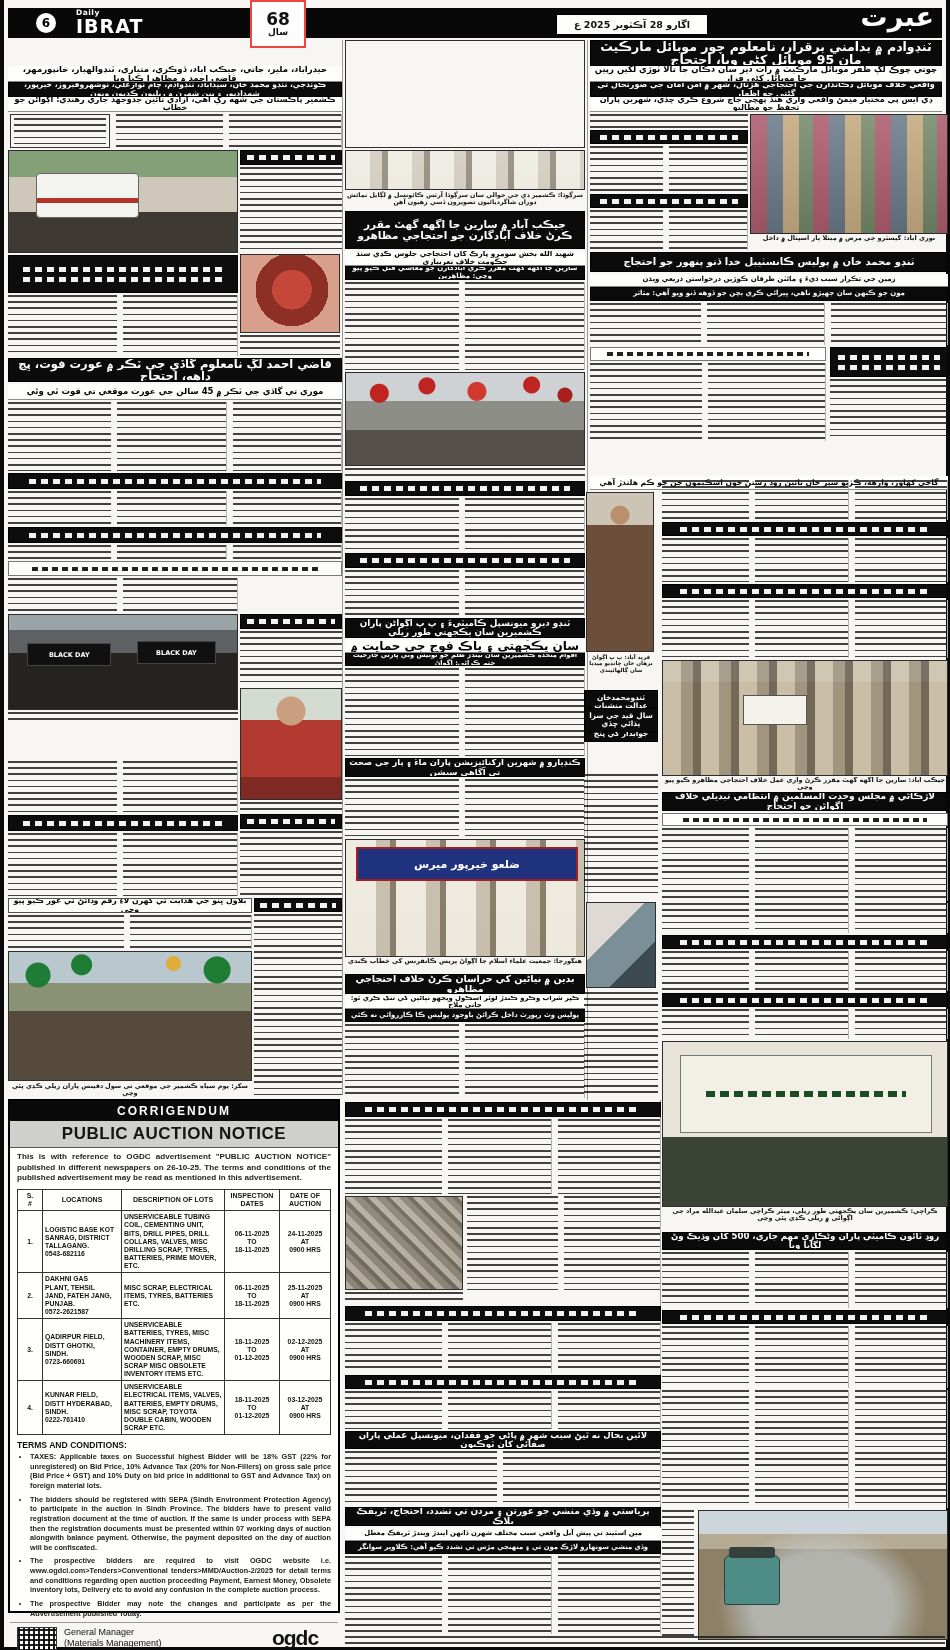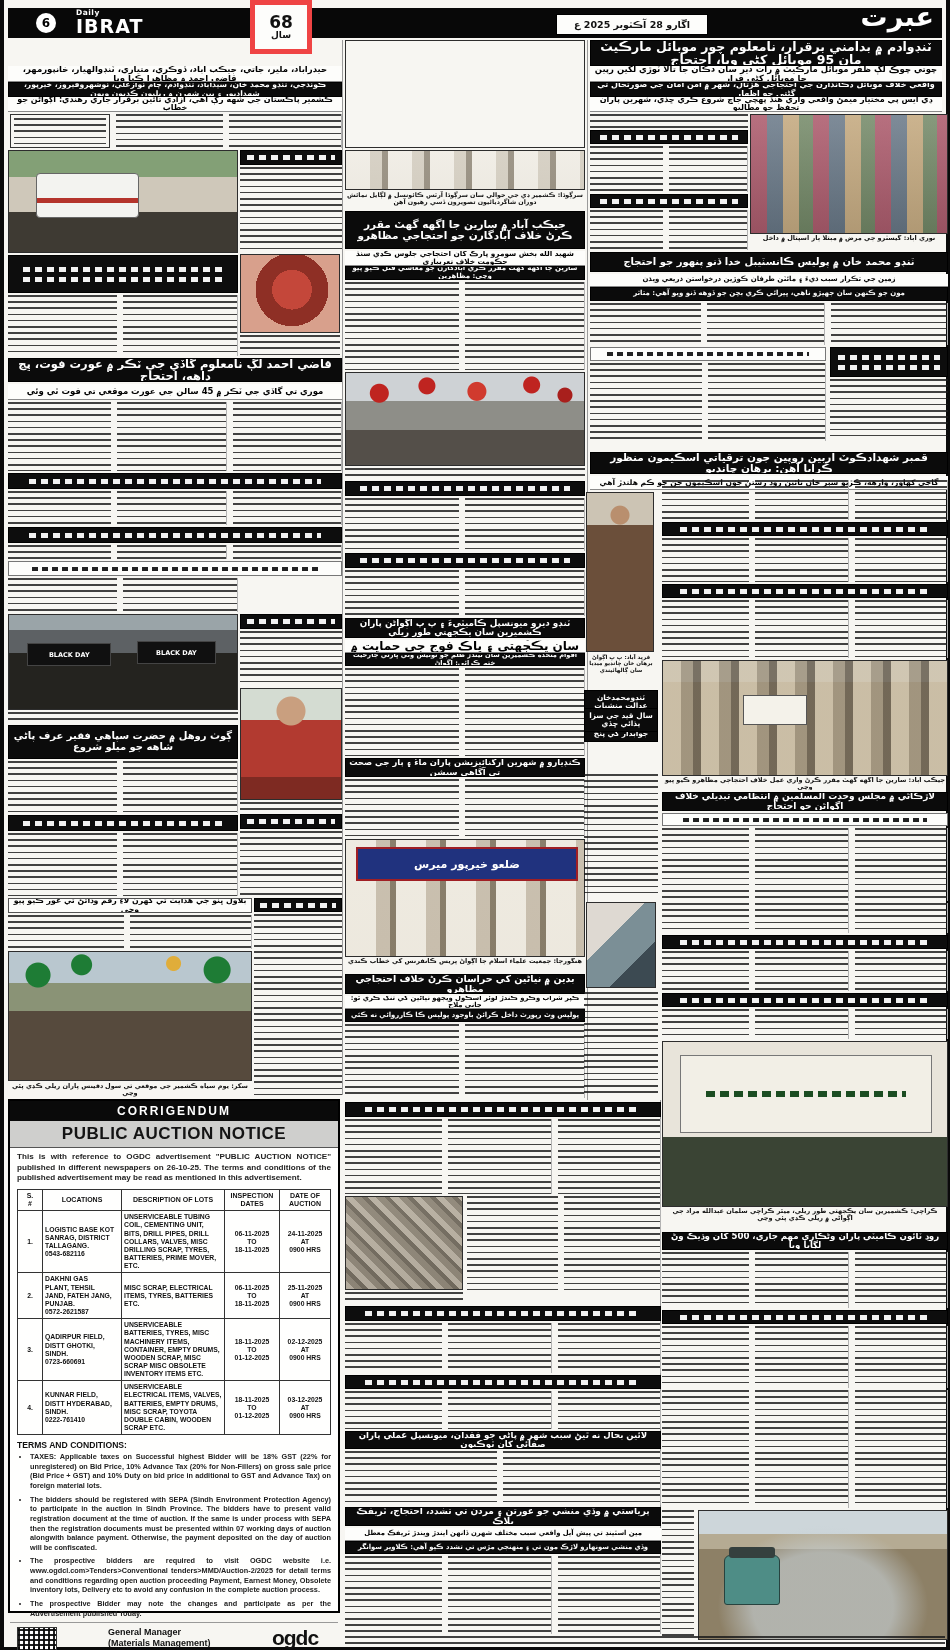--- a/index.html
+++ b/index.html
@@ -89,21 +89,21 @@
      repeating-linear-gradient(90deg,rgba(208,196,172,.85) 0 18px,rgba(160,148,126,.85) 18px 30px,rgba(106,96,80,.85) 30px 38px),
      linear-gradient(#cfd4d6 0 18%,#a99a80 18%);}
   .sign{position:absolute;left:28%;top:30%;width:22%;height:24%;background:#f4f2ea;border:1px solid #555;}
   
   #masthead{background:#080808;display:flex;align-items:center;}
   .mh-circle{position:absolute;left:28px;top:5px;width:20px;height:20px;border-radius:50%;background:#fff;
      color:#000;font-weight:bold;font-size:12px;display:flex;align-items:center;justify-content:center;}
   .mh-brand{position:absolute;left:68px;top:1px;color:#fff;line-height:1;}
   .mh-brand .d{font-size:7.5px;font-weight:bold;letter-spacing:.5px;}
   .mh-brand .b{font-size:19px;font-weight:900;letter-spacing:1px;}
-  .mh-68{position:absolute;left:242px;top:-8px;width:52px;height:44px;background:#fdfdfb;border:5px solid #ef4444;
+  .mh-68{position:absolute;left:242px;top:-8px;width:52px;height:44px;background:#fdfdfb;border:2px solid #ef4444;
      display:flex;flex-direction:column;align-items:center;justify-content:center;line-height:1;}
   .mh-68 .n{font-size:17px;font-weight:bold;}
   .mh-68 .s{font-size:9px;font-weight:bold;direction:rtl;text-align:center;}
   .mh-date{position:absolute;left:548px;top:6px;width:150px;height:19px;background:#fdfdfb;border:1px solid #000;
      font-size:9.5px;font-weight:bold;direction:rtl;display:flex;align-items:center;justify-content:center;}
   .mh-logo{position:absolute;right:8px;top:-6px;color:#fff;font-weight:900;font-size:27px;direction:rtl;line-height:1.1;}
   
   #ad{background:#fffffe;border:2px solid #000;font-family:"Liberation Sans",sans-serif;}
   #ad .adtitle{background:#0a0a0a;color:#fff;text-align:center;font-weight:bold;font-size:12px;
       letter-spacing:2px;padding:3px 0;}
@@ -116,21 +116,21 @@
   #ad th{text-align:center;font-size:7px;}
   #ad td.c{text-align:center;}
   #ad .terms-title{font-size:8.6px;font-weight:bold;padding:3px 7px 0 7px;}
   #ad ul{margin:2px 0 0 0;padding:0 7px 0 20px;}
   #ad li{font-size:7.3px;line-height:1.32;text-align:justify;margin-bottom:4px;font-weight:bold;color:#222;}
   #ad .sig{display:flex;align-items:flex-start;padding:4px 7px 0 7px;position:relative;border-top:1px solid #999;}
   .qr{width:38px;height:38px;border:1px solid #333;background:
       repeating-linear-gradient(0deg,rgba(10,10,10,.9) 0 2px,transparent 2px 5px),
       repeating-linear-gradient(90deg,rgba(10,10,10,.9) 0 2px,#fff 2px 5px);}
   .sigtext{flex:1;padding-left:7px;line-height:1.25;}
-  .sigtext .l1{font-size:9px;font-weight:700;margin-left:44px;}
+  .sigtext .l1{font-size:9px;font-weight:400;}
   .sigtext .l3{font-size:9.3px;font-weight:900;}
   .ogdclogo{width:72px;text-align:center;line-height:1;}
   .ogdclogo .o{font-size:21px;font-weight:900;letter-spacing:-1px;}
   .ogdclogo .t{font-size:6px;font-weight:bold;}
   .vrule{background:#9a9a9a;width:1px;}
   .edge{background:#0a0a0a;}
 </style>
 </head>
 <body>
 
@@ -153,21 +153,21 @@
     <div class="mh-date">اڱارو 28 آڪٽوبر 2025 ع</div>
     <div class="mh-logo">عبرت</div>
   </div>
 
   <div class="abs vrule" style="left:342px;top:40px;height:1055px"></div>
   <div class="abs vrule" style="left:587px;top:40px;height:1060px"></div>
   <div class="abs vrule" style="left:660px;top:1100px;height:530px"></div>
 
   <div class="abs sub" style="left:8px;top:66px;width:334px;height:16px;font-size:8.5px">حيدرآباد، ملير، جاتي، جيڪب آباد، ڏوڪري، متياري، ٽنڊوالهيار، خانپورمهر، قاضي احمد ۾ مظاهرا ڪيا ويا</div>
   <div class="abs hbar" style="left:8px;top:82px;width:334px;height:15px;font-size:7.6px">ڪوٽڏجي، ٽنڊو محمد خان، سيدآباد، ٽنڊوآدم، ڄام نوازعلي، نوشهروفيروز، خيرپور، شهدادپور ۽ ٻين شهرن ۾ ريليون ڪڍيون ويون</div>
-  <div class="abs sub" style="left:8px;top:97px;width:334px;height:15px;font-size:8px">ڪشمير پاڪستان جي شهه رڳ آهي، آزادي تائين برقرار جاري رهندي: اڳواڻن جو خطاب</div>
+  <div class="abs sub" style="left:8px;top:97px;width:334px;height:15px;font-size:8px">ڪشمير پاڪستان جي شهه رڳ آهي، آزادي تائين جدوجهد جاري رهندي: اڳواڻن جو خطاب</div>
 
   <div class="photo ph-exhibit" style="left:345px;top:40px;width:240px;height:108px"></div>
   <div class="photo ph-groupmen" style="left:345px;top:150px;width:240px;height:40px"></div>
   <div class="abs cap" style="left:345px;top:191px;width:240px;height:17px;font-size:6.3px">سرڳوڌا: ڪشمير ڊي جي حوالي سان سرڳوڌا آرٽس ڪائونسل ۾ لڳايل نمائش دوران شاگردياڻيون تصويرون ڏسي رهيون آهن</div>
 
   <div class="abs hbar" style="left:590px;top:40px;width:352px;height:26px;font-size:12.5px">ٽنڊوآدم ۾ بدامني برقرار، نامعلوم چور موبائل مارڪيٽ مان 95 موبائل کڻي ويا، احتجاج</div>
   <div class="abs sub" style="left:590px;top:66px;width:352px;height:16px;font-size:8.5px">چوتي چوڪ لڳ ظفر موبائل مارڪيٽ ۾ رات دير سان دڪان جا تالا ٽوڙي لکين رپين جا موبائل کڻي فرار</div>
   <div class="abs hbar" style="left:590px;top:82px;width:352px;height:15px;font-size:8px">واقعي خلاف موبائل دڪاندارن جي احتجاجي هڙتال، شهر ۾ امن امان جي صورتحال تي ڳڻتي جو اظهار</div>
   <div class="abs sub" style="left:590px;top:97px;width:352px;height:15px;font-size:8px">ڊي ايس پي مختيار ميمڻ واقعي واري هنڌ پهچي جاچ شروع ڪري ڇڏي، شهرين پاران تحفظ جو مطالبو</div>
 
@@ -233,21 +233,20 @@
   <div class="photo ph-blackday" style="left:8px;top:614px;width:230px;height:96px">
     <div class="banner" style="left:8%;top:30%;width:36%;height:22%;font-size:6.5px">BLACK DAY</div>
     <div class="banner" style="left:56%;top:28%;width:34%;height:22%;font-size:6.5px">BLACK DAY</div>
   </div>
   <div class="abs tx" style="left:8px;top:712px;width:230px;height:11px"></div>
   <div class="abs phbar" style="left:240px;top:614px;width:102px;height:15px">
       <div class="dash"></div>
     </div>
   <div class="abs tx" style="left:240px;top:631px;width:102px;height:53px"></div>
 
-  <div class="abs hbar" style="left:8px;top:725px;width:230px;height:34px;font-size:10px">ڳوٺ روهل ۾ حضرت سپاهي فقير عرف پاڻي شاهه جو ميلو شروع</div>
   <div class="abs cols" style="left:8px;top:761px;width:230px;height:52px">
       <div class="tx col"></div>
       <div class="tx col"></div>
     </div>
   <div class="photo ph-portred" style="left:240px;top:688px;width:102px;height:112px"></div>
   <div class="abs tx" style="left:240px;top:802px;width:102px;height:10px"></div>
 
   <div class="abs phbar" style="left:8px;top:815px;width:230px;height:16px">
       <div class="dash"></div>
     </div>
@@ -506,21 +505,20 @@
   <div class="abs cols" style="left:590px;top:363px;width:236px;height:78px">
       <div class="tx col"></div>
       <div class="tx col"></div>
     </div>
   <div class="abs phbar tall" style="left:830px;top:347px;width:118px;height:30px">
       <div class="dash"></div>
       <div class="dash"></div>
     </div>
   <div class="abs tx" style="left:830px;top:379px;width:118px;height:62px"></div>
 
-  <div class="abs hbar" style="left:590px;top:452px;width:358px;height:22px;font-size:10.5px">قمبر شهدادڪوٽ اربين روپين جون ترقياتي اسڪيمون منظور ڪرايا آهن: برهان چانڊيو</div>
   <div class="abs sub" style="left:590px;top:476px;width:358px;height:14px;font-size:7.6px">گاجي کهاوڙ، وارهه، ڪڙيو سٻر خان تائين روڊ رستن جون اسڪيمون جن جو ڪم هلندڙ آهي</div>
 
   <div class="photo ph-portbrown" style="left:586px;top:492px;width:68px;height:160px"></div>
   <div class="abs cap" style="left:584px;top:654px;width:74px;height:30px;font-size:5.6px">فريد آباد: پ پ اڳواڻ برهان خان چانڊيو ميڊيا سان ڳالهائيندي</div>
   <div class="abs hbar" style="left:584px;top:690px;width:74px;height:24px;font-size:7.4px">ٽنڊومحمدخان عدالت منشيات</div>
   <div class="abs hbar" style="left:584px;top:718px;width:74px;height:24px;font-size:7.4px">جي ڪيس ۾ جوابدار کي پنج</div>
   <div class="abs hbar" style="left:584px;top:708px;width:74px;height:24px;font-size:7.4px">سال قيد جي سزا ٻڌائي ڇڏي</div>
   <div class="abs tx" style="left:584px;top:774px;width:74px;height:124px"></div>
   <div class="photo ph-woman" style="left:586px;top:902px;width:70px;height:86px"></div>
   <div class="abs tx" style="left:584px;top:992px;width:74px;height:102px"></div>

